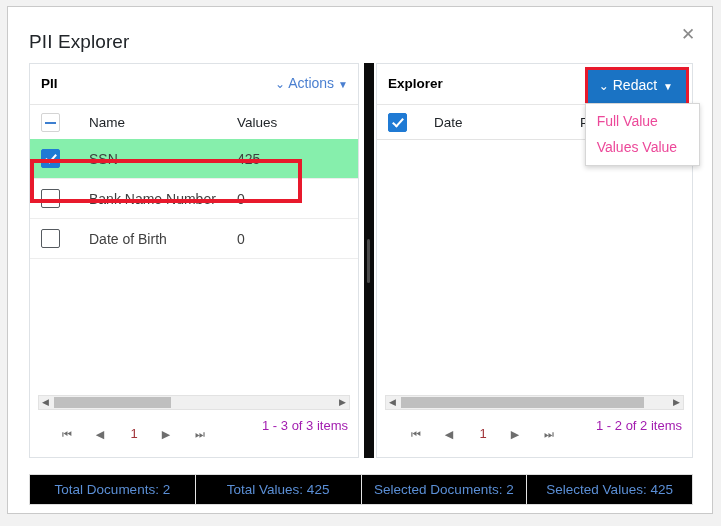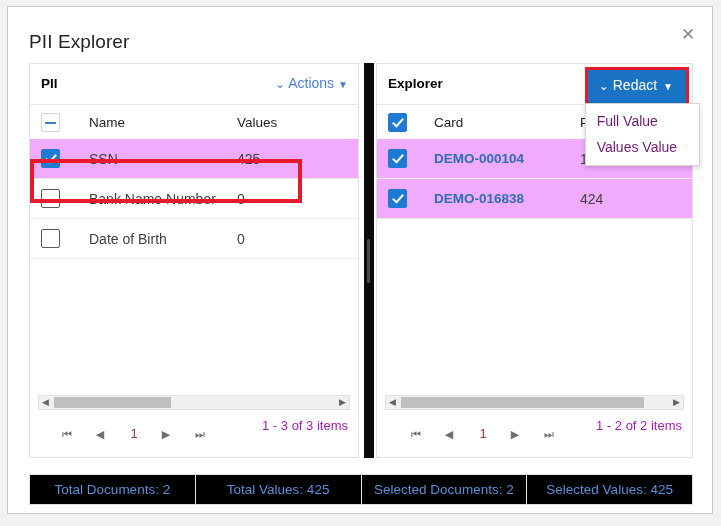--- a/index.html
+++ b/index.html
@@ -123,21 +123,21 @@
     left: 0; top: 36px;
     width: 113px;
     background: #ffffff;
     border: 1px solid #d6d6d6;
     box-shadow: 0 2px 5px rgba(0,0,0,.18);
     z-index: 40;
     padding: 4px 0 5px 0;
   }
   .redact-menu-item {
     font-size: 14px;
-    color: #701a75;
+    color: #ec4899;
     padding: 5px 0 5px 11px;
     cursor: pointer;
     white-space: nowrap;
   }
 
   
   .grid-head {
     position: absolute;
     left: 0; right: 0; top: 41px;
     height: 34px;
@@ -150,21 +150,21 @@
     bottom: 66px;
     overflow: hidden;
     background: #ffffff;
   }
   .row {
     position: relative;
     height: 39px;
     border-bottom: 1px solid #ededed;
     background: #ffffff;
   }
-  .row.selected { background: #f0abfc; }
+  .row.selected { background: #86efac; }
 
   .cell {
     position: absolute;
     top: 0;
     height: 100%;
     display: flex;
     align-items: center;
     font-size: 14px;
     color: #3f3f3f;
   }
@@ -426,47 +426,24 @@
             <div class="redact-menu-item">Full Value</div>
             <div class="redact-menu-item">Values Value</div>
           </div>
         </div>
       </div>
 
       <div class="grid-head">
         <div class="cell hdr c-chk">
           <span class="cb checked"></span>
         </div>
-        <div class="cell hdr c-doc">Card</div>
+        <div class="cell hdr c-doc">Date</div>
         <div class="cell hdr c-p">P</div>
       </div>
 
-      <div class="grid-body">
-
-        <div class="row selected">
-          <div class="cell c-chk">
-            <span class="cb checked"></span>
-          </div>
-          <div class="cell c-doc">
-            <span class="docid">DEMO-000104</span>
-          </div>
-          <div class="cell c-p">1</div>
-        </div>
-
-        <div class="row selected">
-          <div class="cell c-chk">
-            <span class="cb checked"></span>
-          </div>
-          <div class="cell c-doc">
-            <span class="docid">DEMO-016838</span>
-          </div>
-          <div class="cell c-p">424</div>
-        </div>
-
-      </div>
 
       <div class="hscroll">
         <div class="sb-arrow left">◀</div>
         <div class="sb-thumb" style="left:15px; width:243px;"></div>
         <div class="sb-arrow right">▶</div>
       </div>
 
       <div class="pager">
         <div class="pager-btn" style="left:29px;">⏮</div>
         <div class="pager-btn" style="left:62px;">◀</div>

